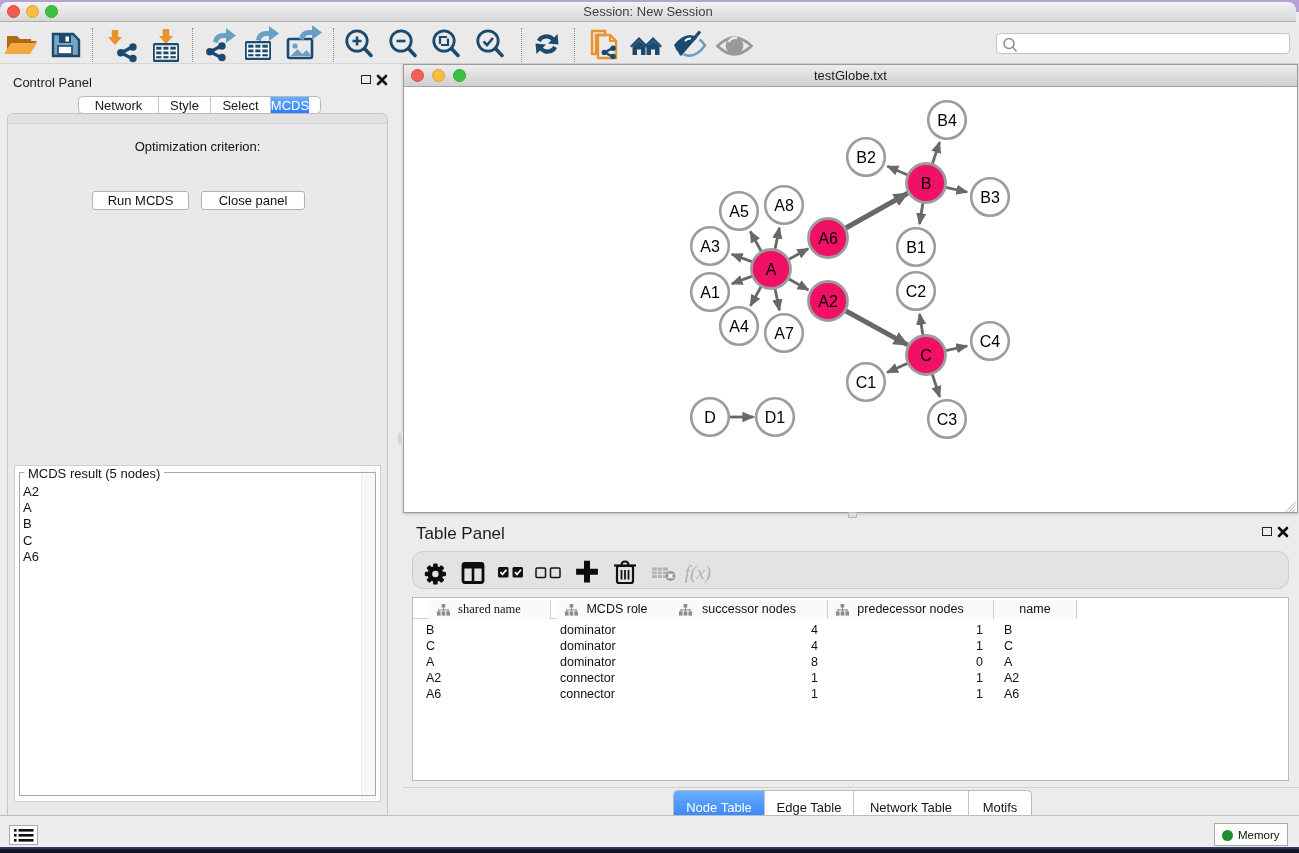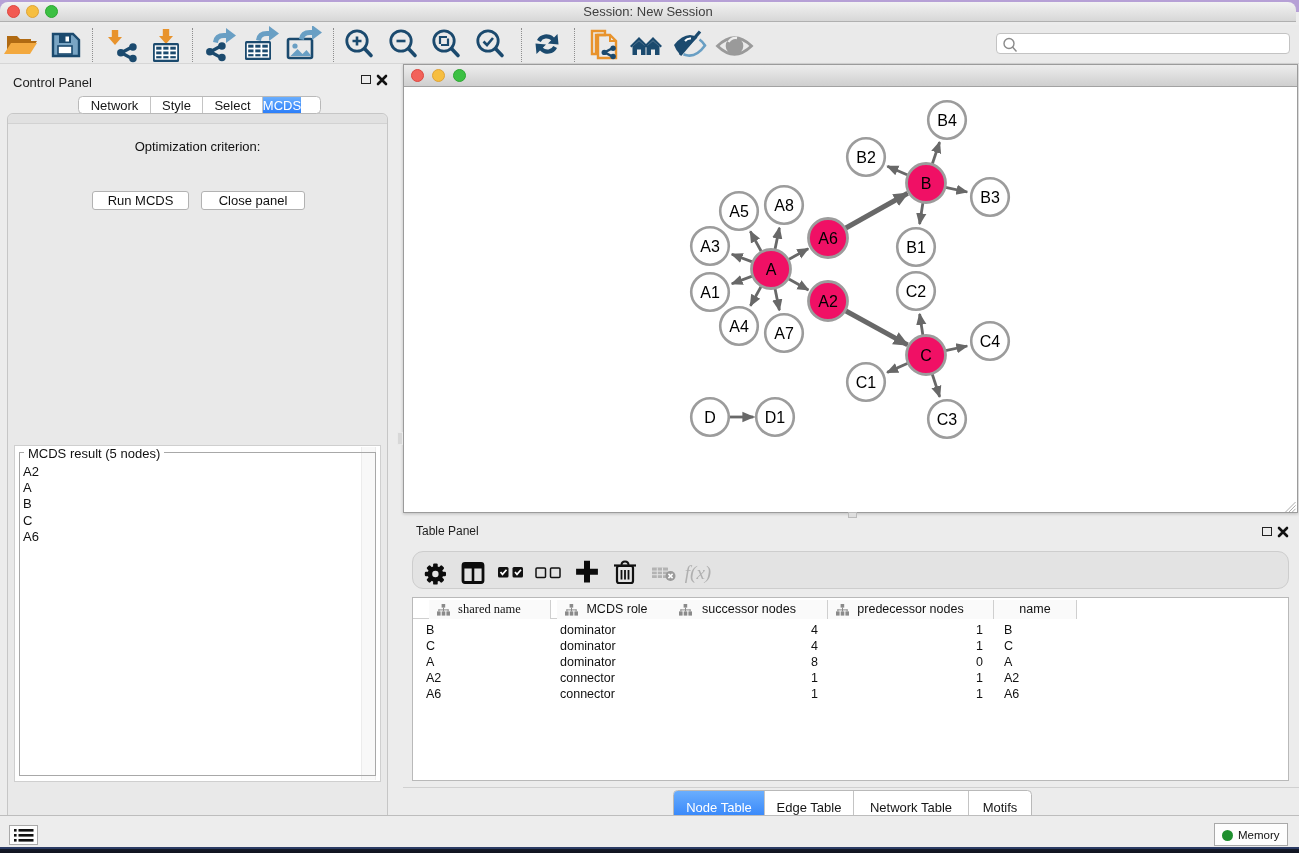--- a/index.html
+++ b/index.html
@@ -29,49 +29,49 @@
 
 #cpanel{left:0;top:64px;width:395px;height:751px;}
 #cpanel .ptitle{left:13px;top:11px;font-size:13px;color:#1d1d1d;}
 #cptabspane{left:7px;top:49px;width:381px;height:752px;background:#e9e9e9;border:1px solid #c6c6c6;border-radius:6px;}
 #cptabstrip{left:8px;top:50px;width:379px;height:10px;background:#e1e1e1;border-radius:6px 6px 0 0;border-bottom:1px solid #d2d2d2;}
 .segs{position:absolute;display:flex;border:1px solid #b9b9b9;border-radius:4.5px;background:#fff;overflow:hidden;}
 .segs div{font-size:13px;color:#161616;text-align:center;border-right:1px solid #c4c4c4;display:flex;align-items:center;justify-content:center;}
 .segs div:last-child{border-right:none;}
 .segs div.on{background:linear-gradient(#6aaefd,#2b7ef9);color:#fff;}
 #cptabs{left:78px;top:32px;width:243px;height:18px;}
-#cptabs .t1{width:72px;}#cptabs .t2{width:52px;}#cptabs .t3{width:60px;}#cptabs .t4{width:38px;}
+#cptabs .t1{width:80px;}#cptabs .t2{width:52px;}#cptabs .t3{width:60px;}#cptabs .t4{width:38px;}
 #optlabel{left:0;top:75px;width:395px;text-align:center;font-size:13px;color:#111;}
 #combo{left:43px;top:94px;width:312px;height:22px;background:#fff;border:1px solid #b2b2b2;border-radius:5px;font-size:13px;color:#111;}
 #combo .cap{position:absolute;right:-1px;top:-1px;width:19px;height:22px;border-radius:0 5px 5px 0;background:linear-gradient(#6db1fe,#1f70f6);}
 #combo .txt{position:absolute;left:11px;top:3px;}
 .btn{position:absolute;height:19px;background:#fff;border:1px solid #b2b2b2;border-radius:3px;font-size:13px;color:#111;text-align:center;line-height:17px;}
 #runbtn{left:92px;top:127px;width:97px;}
 #closebtn{left:201px;top:127px;width:104px;}
-#groupwrap{left:14px;top:381px;width:367px;height:337px;background:#fff;border:1px solid #cfcfcf;font-size:13px;color:#111;}
+#groupwrap{left:14px;top:401px;width:367px;height:337px;background:#fff;border:1px solid #cfcfcf;font-size:13px;color:#111;}
 #etch{left:4px;top:6px;width:357px;height:324px;border:1px solid #a8a8a8;}
 #grouplabel{left:9px;top:0px;background:#fff;padding:0 4px;}
 #groupwrap .sb{position:absolute;right:4px;top:1px;width:15px;height:333px;background:#f8f8f8;border-left:1px solid #ececec;border-right:1px solid #ececec;}
 #groupwrap .it{position:absolute;left:8px;}
 
 #netwin{left:403px;top:64px;width:895px;height:449px;background:#fff;border:1px solid #9b9b9b;box-shadow:0 1px 3px rgba(0,0,0,0.2);}
 #nettitle{left:0;top:0;width:893px;height:22px;background:linear-gradient(#ededed,#cfcfcf);border-bottom:1px solid #a2a2a2;}
 #nettitle .r{left:7px;background:#f2625a;border:1px solid #dd4740;top:4px;}
 #nettitle .y{left:28px;background:#f6be40;border:1px solid #dfa336;top:4px;}
 #nettitle .g{left:49px;background:#3cc043;border:1px solid #2ca732;top:4px;}
 #nettitle .wt{position:absolute;left:0;right:0;top:3px;text-align:center;font-size:13px;color:#1c1c1c;}
 #graph{left:0;top:22px;}
 .nl{font-size:16px;fill:#000;text-anchor:middle;font-family:"Liberation Sans",sans-serif;}
 .wn{fill:#fff;stroke:#9c9c9c;stroke-width:2.6;}
 .pn{fill:#f01065;stroke:#9c9c9c;stroke-width:2.8;}
 .e{stroke:#686868;stroke-width:2.8;}
 .E{stroke:#686868;stroke-width:5;}
 
 #tpanel{left:403px;top:520px;width:896px;height:295px;}
-#tpanel .ptitle{left:13px;top:4px;font-size:12px;color:#1d1d1d;}
+#tpanel .ptitle{left:13px;top:4px;font-size:17px;color:#1d1d1d;}
 #ttoolbar{left:9px;top:31px;width:877px;height:38px;background:#e3e3e3;border:1px solid #cdcdcd;border-radius:11px;}
 #tablebox{left:9px;top:77px;width:877px;height:184px;background:#fff;border:1px solid #b9b9b9;}
 #thead{left:0;top:2px;width:664px;height:19px;border-bottom:1px solid #cfcfcf;}
 #thead .hc{position:absolute;top:0;height:19px;border-right:1px solid #cfcfcf;background:#fafafa;font-size:12.5px;color:#111;text-align:center;line-height:19px;}
 .trow{position:absolute;font-size:12.5px;color:#111;height:16px;line-height:16px;}
 #ttabs{left:270px;top:270px;height:34px;}
 #ttabs .t1{width:91px;}#ttabs .t2{width:89px;}#ttabs .t3{width:115px;}#ttabs .t4{width:62px;}
 #tpbotline{left:0;top:267px;width:896px;height:0;border-top:1px solid #d0d0d0;}
 </style></head>
 <body>
@@ -236,20 +236,21 @@
   <div class="it" style="top:67px;">C</div>
   <div class="it" style="top:83px;">A6</div>
  </div>
 </div>
 
 <div class="abs" id="netwin">
  <div class="abs" id="nettitle">
   <div class="tl r"></div>
       <div class="tl y"></div>
       <div class="tl g"></div>
+  <div class="wt">testGlobe.txt</div>
  </div>
  <svg class="abs" id="graph" width="893" height="425" viewBox="0 0 893 425">
   <defs>
    <marker id="ah" viewBox="0 0 10 10" refX="9" refY="5" markerWidth="4.3" markerHeight="4.3" orient="auto-start-reverse">
           <path d="M0,0.7 L10,5 L0,9.3 z" fill="#686868"></path>
         </marker>
    <marker id="ah2" viewBox="0 0 10 10" refX="9" refY="5" markerWidth="3.1" markerHeight="3.1" orient="auto-start-reverse">
           <path d="M0,0.6 L10,5 L0,9.4 z" fill="#686868"></path>
         </marker>
   </defs>

